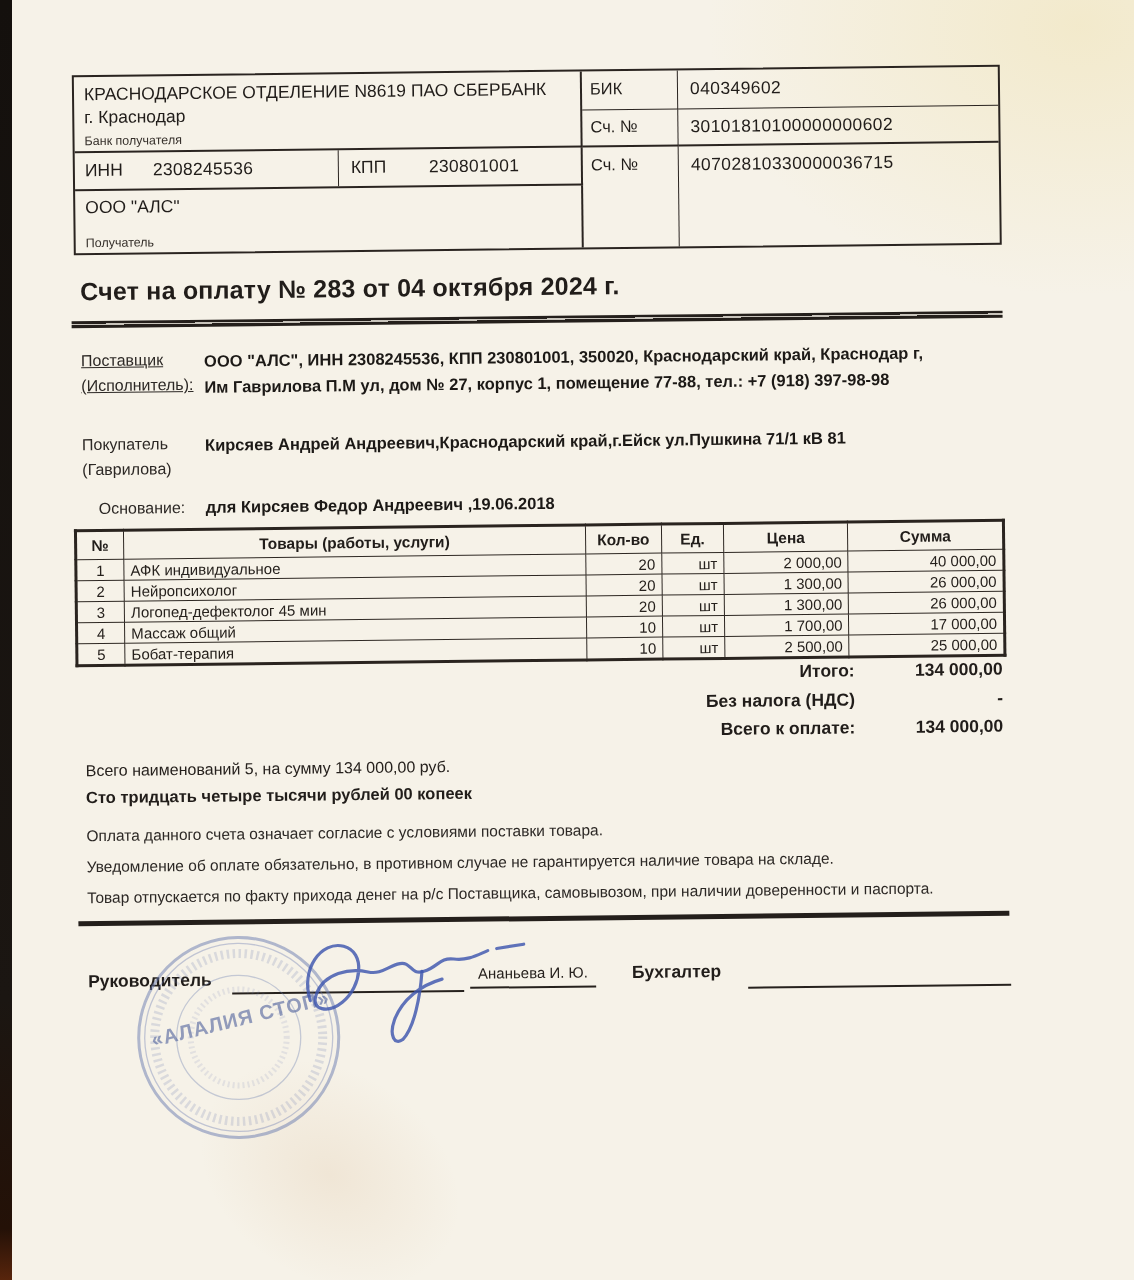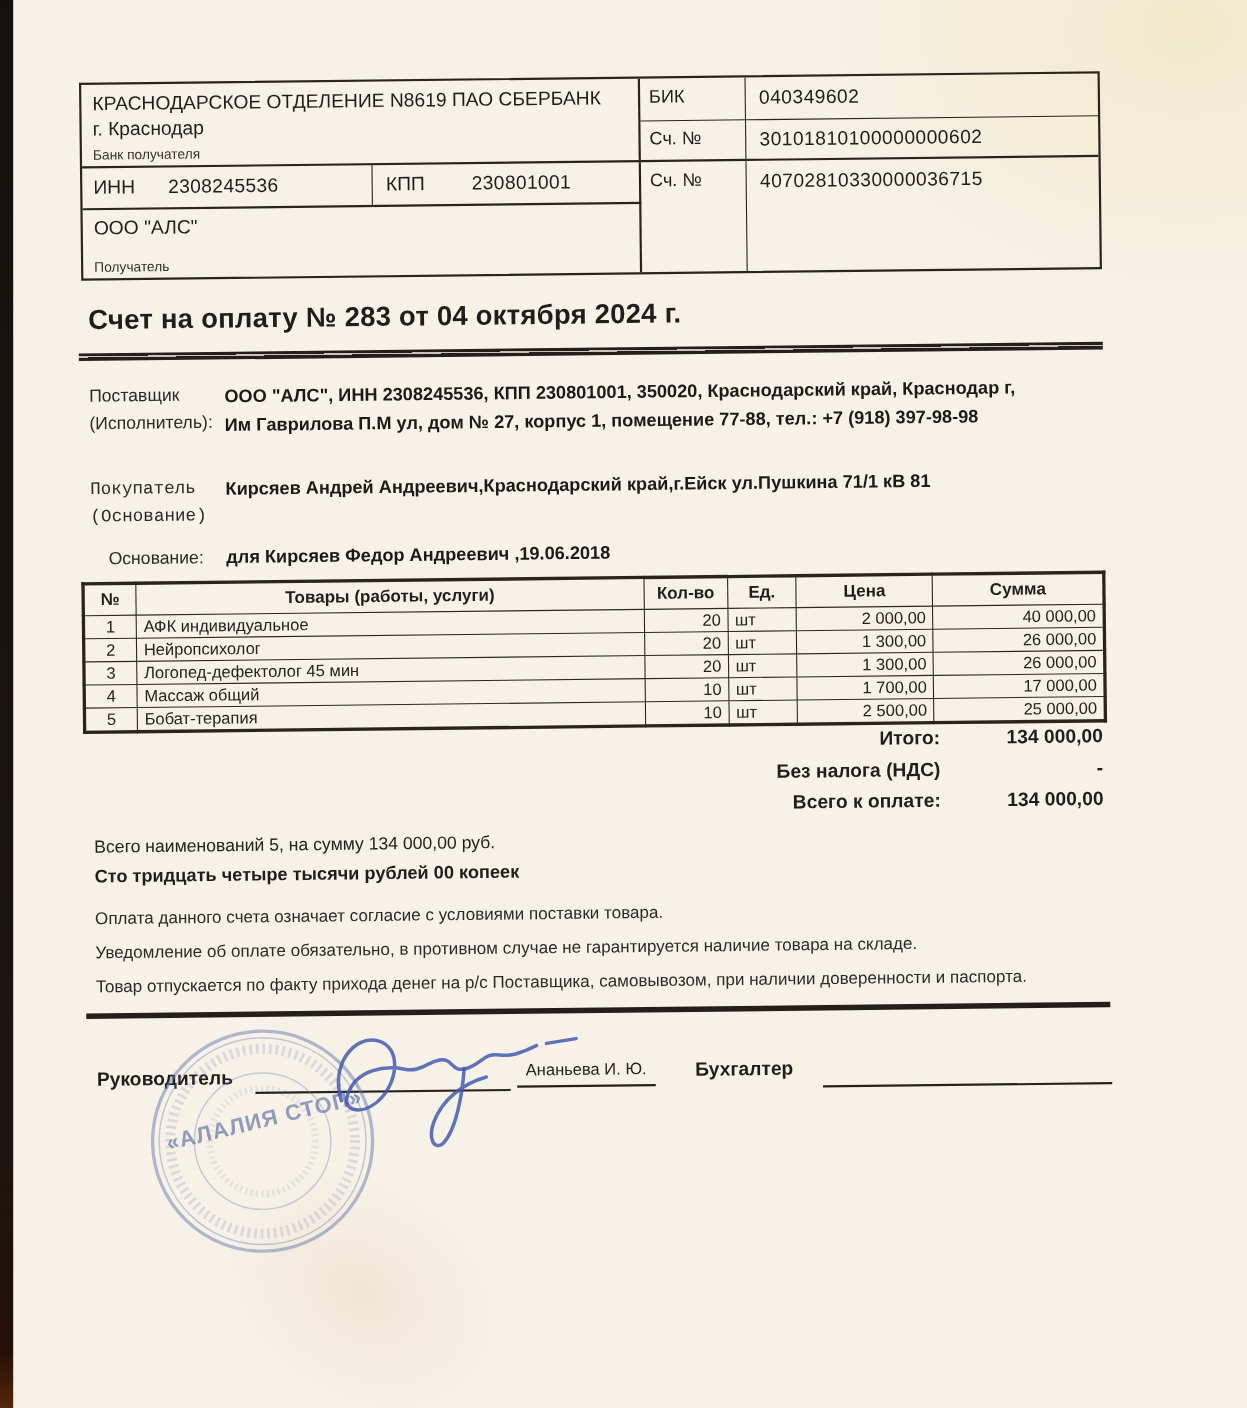--- a/index.html
+++ b/index.html
@@ -45,35 +45,35 @@
   
   #title{position:absolute;left:84px;top:272px;font-size:25px;font-weight:700;letter-spacing:.2px;}
   .rule1{position:absolute;left:75px;top:316px;width:931px;height:7px;
     background:linear-gradient(180deg,#241f1b 0 2.6px, rgba(36,31,27,.22) 2.6px 3.8px, #241f1b 3.8px 7px);}
   .rule2{position:absolute;left:75px;top:916px;width:931px;height:4.5px;background:#241f1b;}
 
   
   .party-label{position:absolute;font-size:16px;color:#2c2825;line-height:1.55;}
   .party-label span{display:block;}
   .party-value{position:absolute;font-size:16.5px;font-weight:700;line-height:1.6;color:#1c1916;}
-  #supplier-label{left:84px;top:344px;}
+  #supplier-label{left:84px;top:344px;text-decoration:underline;}
   #supplier-value{left:207px;top:344px;width:742px;}
-  #buyer-label{left:84px;top:428px;font-family:Liberation Mono, monospace;}
+  #buyer-label{left:84px;top:428px;}
   #buyer-value{left:207px;top:428px;width:770px;}
   #basis-label{left:100px;top:492px;}
   #basis-value{left:207px;top:490px;}
 
   
   #items{position:absolute;left:75px;top:524px;width:931px;border-collapse:collapse;table-layout:fixed;
     border:3px solid #2a241f;}
   #items th{border:1.8px solid #2e2823;font-size:15.5px;font-weight:700;padding:2px 4px;height:23px;}
   #items td{border:1.7px solid #2e2823;font-size:15px;padding:1px 6px;height:18px;color:#26211d;}
   td.num{text-align:center;}
   td.qty{text-align:right;}
-  td.unit{text-align:left;padding-left:4px;}
+  td.unit{text-align:right;padding-left:4px;}
   td.price{text-align:right;}
   td.sum{text-align:right;}
 
   
   #totals{position:absolute;left:560px;top:664px;width:442px;}
   .trow{display:flex;height:28.5px;align-items:flex-start;}
   .tlabel{width:294px;text-align:right;font-size:17.5px;font-weight:700;}
   .tvalue{width:148px;text-align:right;font-size:17.5px;font-weight:700;}
 
   #summary{position:absolute;left:84px;top:757px;font-size:16px;color:#26211d;}
@@ -137,21 +137,21 @@
   <div class="rule1"></div>
 
   <div id="supplier-label" class="party-label">
     <span>Поставщик</span>
     <span>(Исполнитель):</span>
   </div>
   <div id="supplier-value" class="party-value">ООО "АЛС", ИНН 2308245536, КПП 230801001, 350020, Краснодарский край, Краснодар г, Им Гаврилова П.М ул, дом № 27, корпус 1, помещение 77-88, тел.: +7 (918) 397-98-98</div>
 
   <div id="buyer-label" class="party-label">
     <span>Покупатель</span>
-    <span>(Основание)</span>
+    <span>(Гаврилова)</span>
   </div>
   <div id="buyer-value" class="party-value">Кирсяев Андрей Андреевич,Краснодарский край,г.Ейск ул.Пушкина 71/1 кВ 81</div>
 
   <div id="basis-label" class="party-label">Основание:</div>
   <div id="basis-value" class="party-value">для Кирсяев Федор Андреевич ,19.06.2018</div>
 
   <table id="items">
     <colgroup>
       <col style="width:48px">
         <col style="width:460px">

